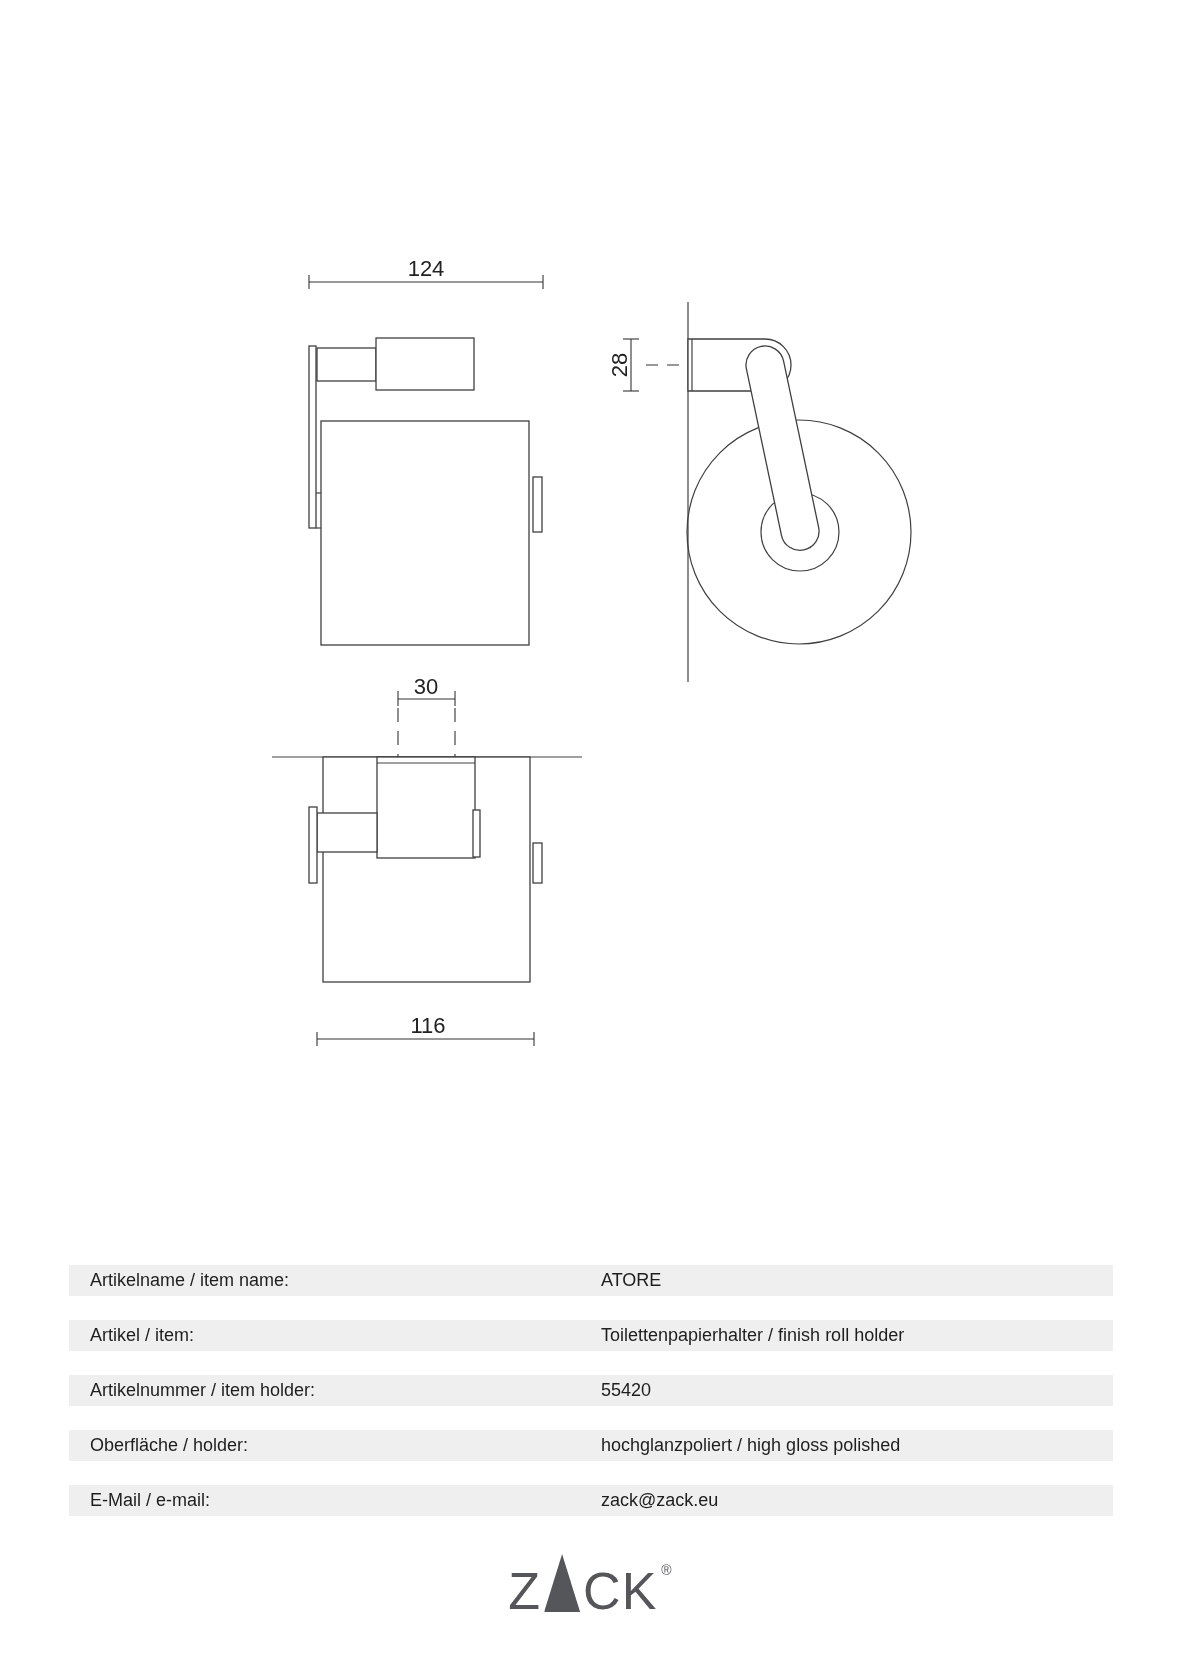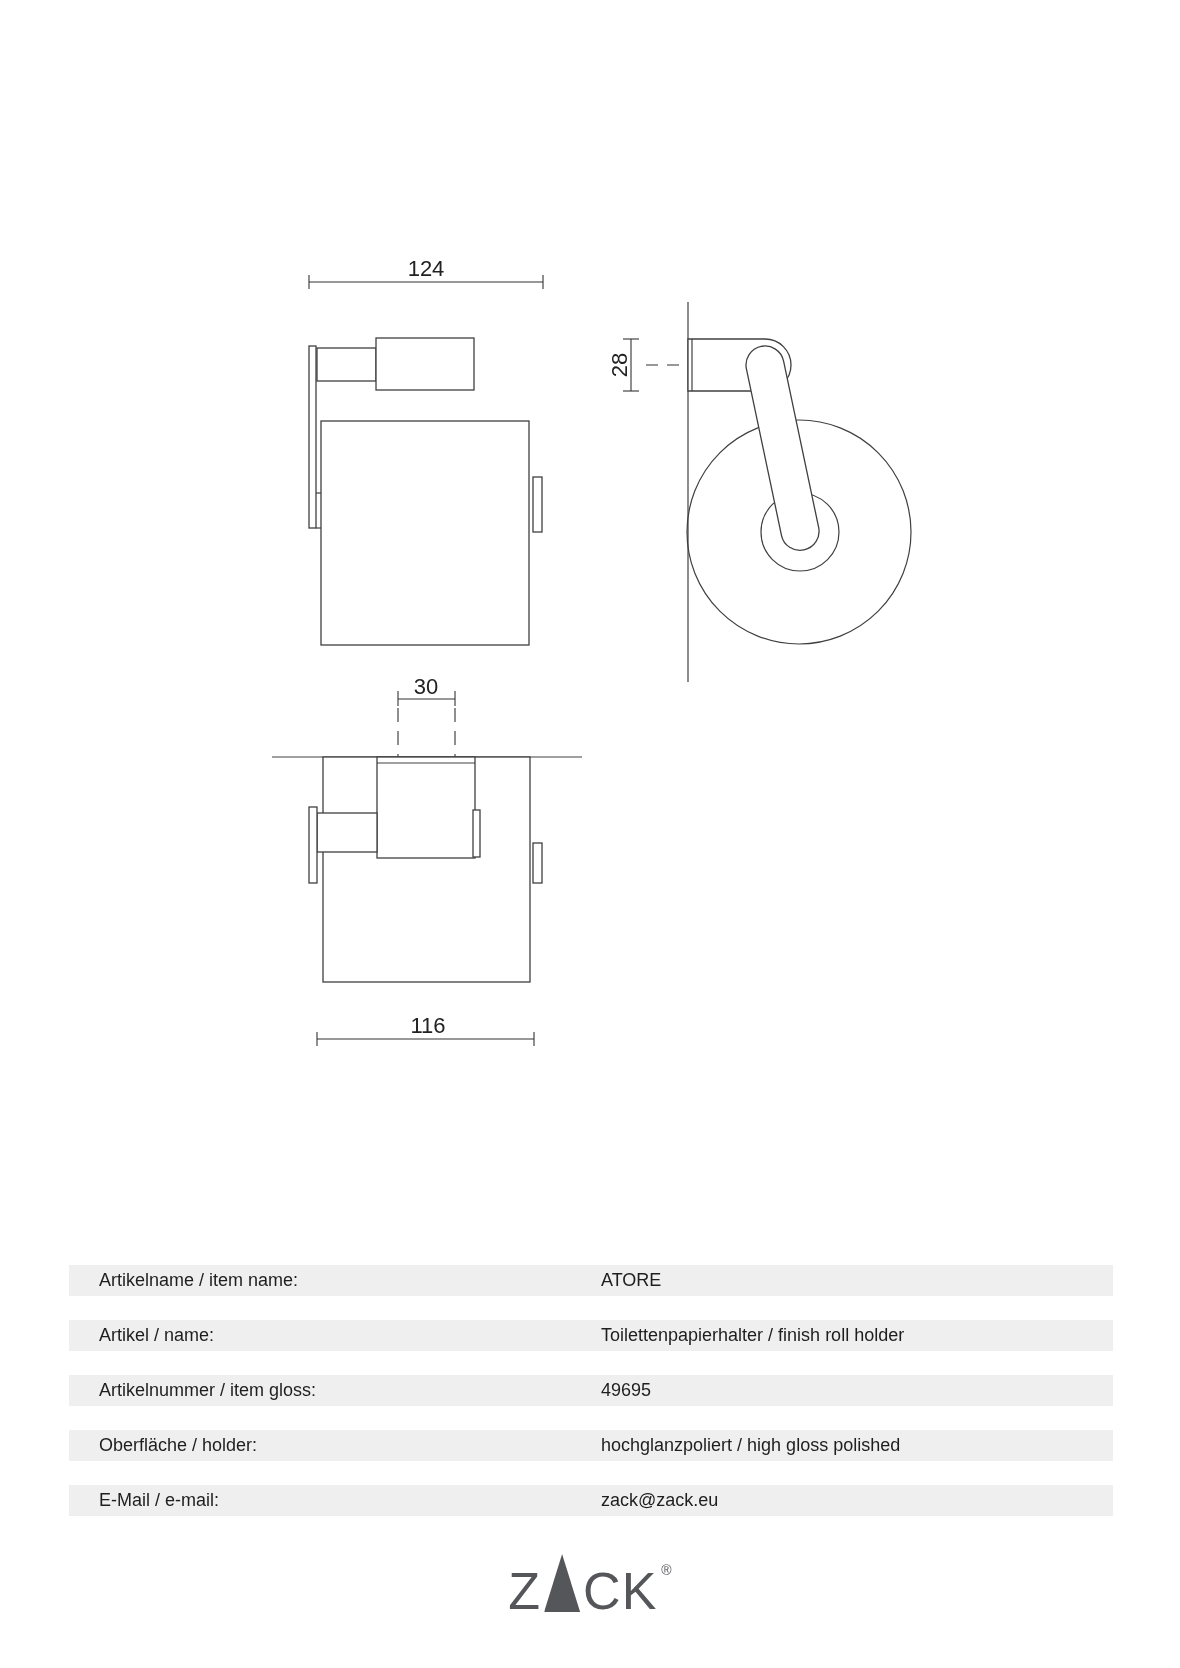--- a/index.html
+++ b/index.html
@@ -8,21 +8,21 @@
   #drawing{position:absolute;left:0;top:0;}
   
   .part{fill:#ffffff;stroke:#404040;stroke-width:1.3;}
   .thin{fill:none;stroke:#404040;stroke-width:1.2;}
   .dim{stroke:#333333;stroke-width:1.1;fill:none;}
   .dash{stroke:#333333;stroke-width:1.1;fill:none;}
   .dimtext{font-family:"Liberation Sans", sans-serif;font-size:22px;fill:#222222;}
   
   .spec-row{position:absolute;left:69px;width:1044px;height:31px;background:#efefef;
             display:flex;align-items:center;font-size:18px;color:#1e1e1e;}
-  .spec-label{padding-left:30px;}
+  .spec-label{padding-left:21px;}
   .spec-value{position:absolute;left:532px;text-align:center;}
   
   #logo{position:absolute;top:1552px;left:50%;transform:translateX(-50%);height:60px;
         display:flex;align-items:flex-end;color:#55565a;}
   .logo-letter{font-size:52px;line-height:0.76;letter-spacing:1px;font-weight:400;}
   .logo-tri{width:36px;height:58px;background:#55565a;margin:0 3px;
             clip-path:polygon(50% 0,100% 100%,0 100%);}
   .logo-reg{font-size:14px;align-self:flex-start;margin:10px 0 0 4px;}
 </style>
 </head>
@@ -96,26 +96,26 @@
       </g>
     </g>
   </svg>
 
   <div>
     <div class="spec-row" style="top:1265px">
       <span class="spec-label">Artikelname / item name:</span>
       <span class="spec-value">ATORE</span>
     </div>
     <div class="spec-row" style="top:1320px">
-      <span class="spec-label">Artikel / name:</span>
+      <span class="spec-label">Artikel / item:</span>
       <span class="spec-value">Toilettenpapierhalter / finish roll holder</span>
     </div>
     <div class="spec-row" style="top:1375px">
-      <span class="spec-label">Artikelnummer / item gloss:</span>
-      <span class="spec-value">49695</span>
+      <span class="spec-label">Artikelnummer / item holder:</span>
+      <span class="spec-value">55420</span>
     </div>
     <div class="spec-row" style="top:1430px">
       <span class="spec-label">Oberfläche / holder:</span>
       <span class="spec-value">hochglanzpoliert / high gloss polished</span>
     </div>
     <div class="spec-row" style="top:1485px">
       <span class="spec-label">E-Mail / e-mail:</span>
       <span class="spec-value">zack@zack.eu</span>
     </div>
   </div>

